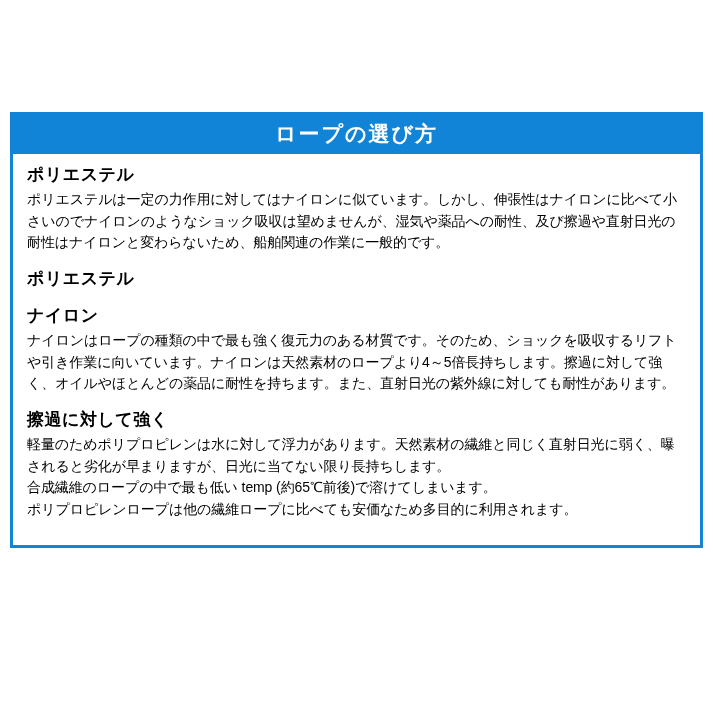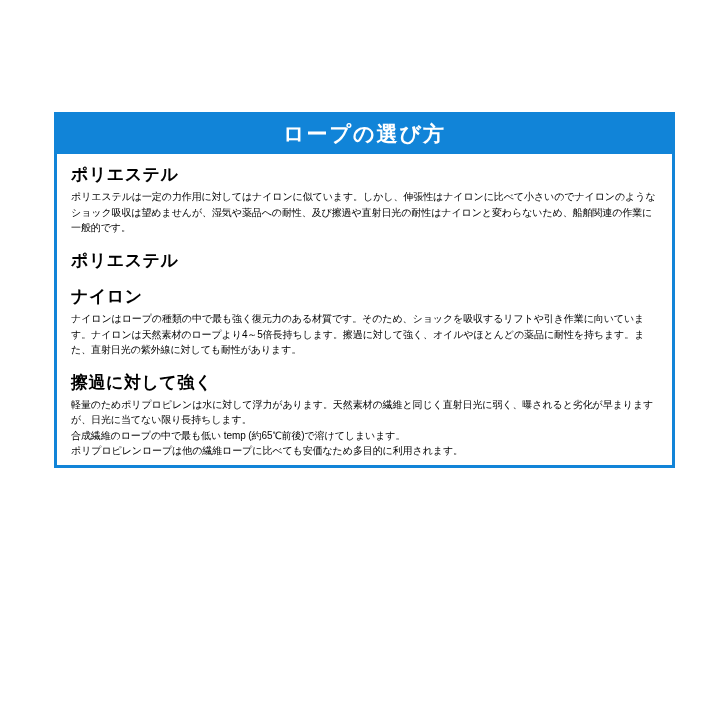--- a/index.html
+++ b/index.html
@@ -14,56 +14,55 @@
     position: relative;
     width: 713px;
     height: 713px;
     background: #ffffff;
     box-sizing: border-box;
   }
   .card {
     position: absolute;
     left: 10px;
     top: 112px;
-    width: 621px;
+    width: 693px;
     box-sizing: border-box;
     border: 3px solid #1184d8;
     background: #5eead4;
-    margin-left: 44px;
   }
   .card-header {
     background: #1184d8;
     color: #ffffff;
     text-align: center;
     font-size: 21px;
     font-weight: bold;
     letter-spacing: 2px;
     padding: 7px 0 9px 0;
     line-height: 1.1;
   }
   .card-body {
-    padding: 10px 14px 4px 14px;
+    padding: 10px 14px 22px 14px;
     background: #ffffff;
   }
   .section {
     margin-bottom: 14px;
   }
   .section:last-child {
     margin-bottom: 2px;
   }
   .sec-title {
     font-size: 17px;
     font-weight: bold;
     color: #000000;
     line-height: 1.35;
     margin-bottom: 2px;
     letter-spacing: 0.5px;
   }
   .sec-para {
-    font-size: 10px;
+    font-size: 14px;
     color: #000000;
     line-height: 1.55;
     letter-spacing: -0.1px;
   }
 </style>
 </head>
 <body>
 
 <div id="page">
 

